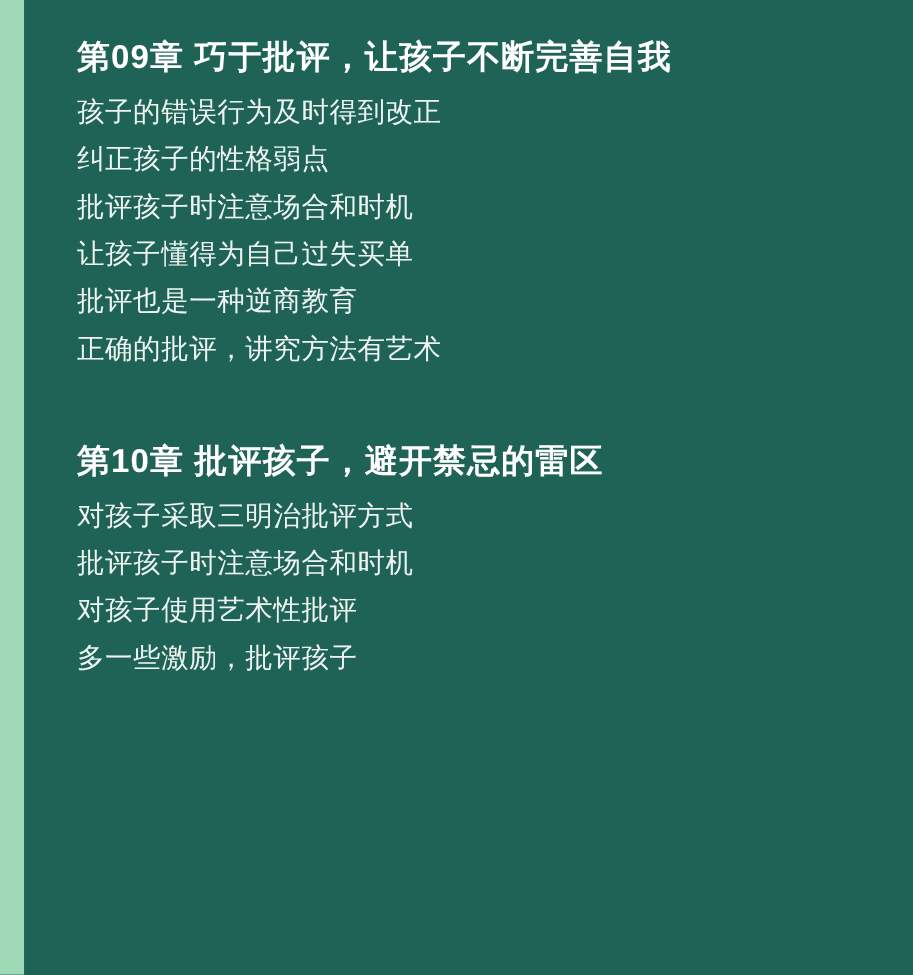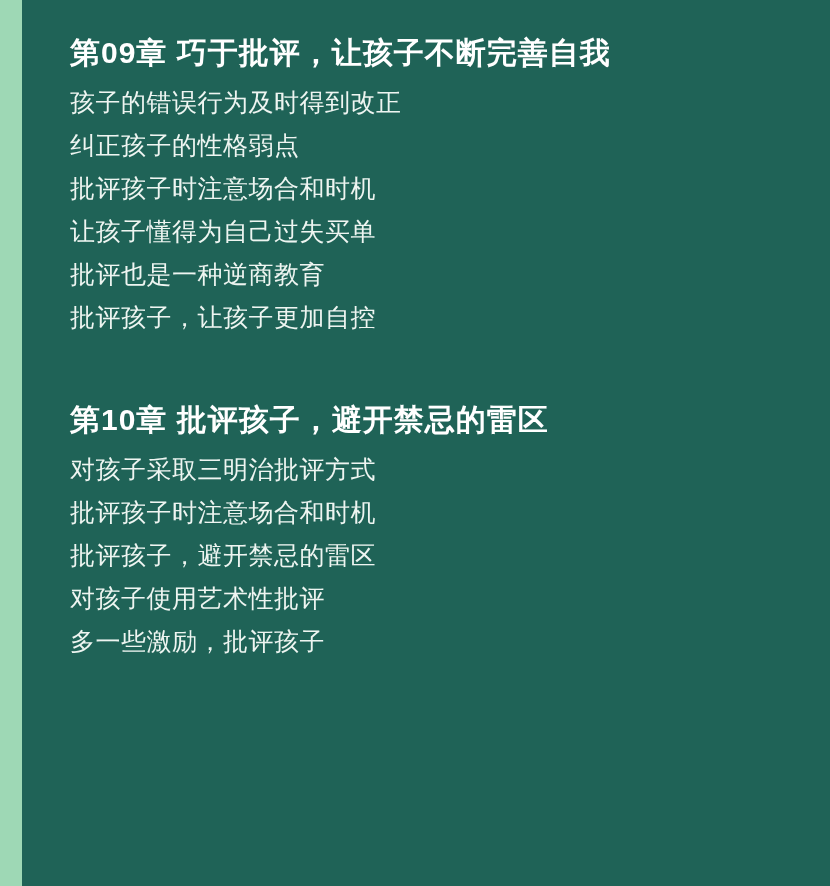--- a/index.html
+++ b/index.html
@@ -86,31 +86,30 @@
   <div id="content">
 
     <div class="chapter">
       <h2 class="chapter-title">第09章 巧于批评，让孩子不断完善自我</h2>
       <ul class="section-list">
         <li class="section-item">孩子的错误行为及时得到改正</li>
         <li class="section-item">纠正孩子的性格弱点</li>
         <li class="section-item">批评孩子时注意场合和时机</li>
         <li class="section-item">让孩子懂得为自己过失买单</li>
         <li class="section-item">批评也是一种逆商教育</li>
-        <li class="section-item">批评孩子，让孩子更加自控</li>
+        <li class="section-item">正确的批评，讲究方法有艺术</li>
       </ul>
     </div>
 
     <div class="chapter-gap"></div>
 
     <div class="chapter">
       <h2 class="chapter-title">第10章 批评孩子，避开禁忌的雷区</h2>
       <ul class="section-list">
         <li class="section-item">对孩子采取三明治批评方式</li>
         <li class="section-item">批评孩子时注意场合和时机</li>
-        <li class="section-item">批评孩子，避开禁忌的雷区</li>
         <li class="section-item">对孩子使用艺术性批评</li>
         <li class="section-item">多一些激励，批评孩子</li>
       </ul>
     </div>
 
   </div>
 </div>
 
 </body></html>

